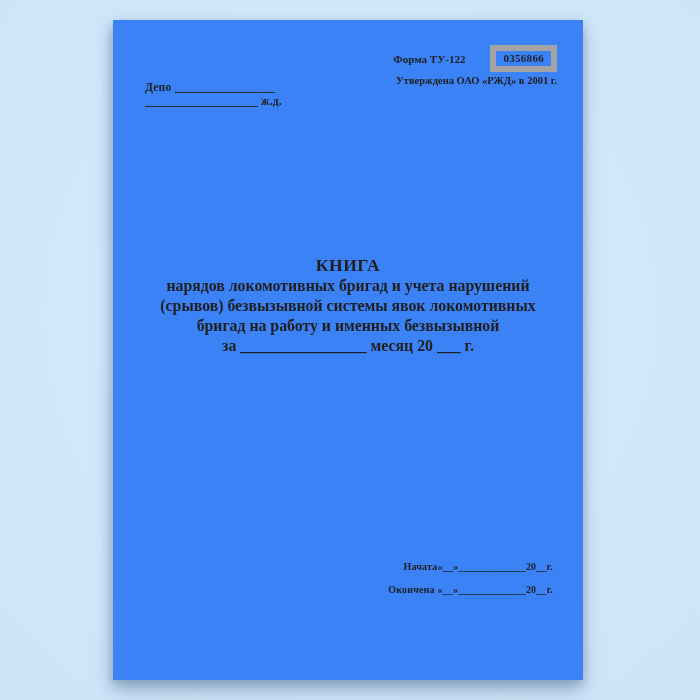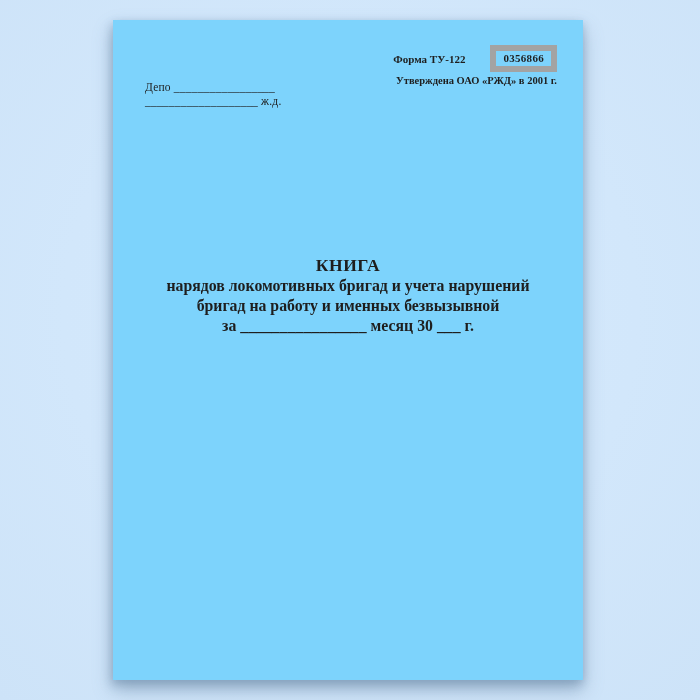--- a/index.html
+++ b/index.html
@@ -9,21 +9,21 @@
   }
   body {
     font-family: "Liberation Serif", "DejaVu Serif", serif;
     background: radial-gradient(circle at 50% 45%, #d7eafd 0%, #d2e7fb 55%, #cde3f8 100%);
     position: relative;
   }
   .page {
     position: absolute;
     left: 113px; top: 20px;
     width: 470px; height: 660px;
-    background: #7dd3fc;
+    background: #3b82f6;
     box-shadow: 0 10px 18px rgba(96, 126, 158, 0.45),
                 0 3px 8px rgba(96, 126, 158, 0.30),
                 -3px 6px 10px rgba(96, 126, 158, 0.18);
     color: #1e1e1e;
   }
   .form-header {
     position: absolute;
     top: 25px; right: 26px;
     text-align: right;
     font-weight: bold;
@@ -45,21 +45,21 @@
     letter-spacing: 0.3px;
   }
   .form-header .row2 {
     margin-top: 3px;
     font-size: 10.5px;
   }
   .depo {
     position: absolute;
     left: 32px; top: 60px;
     font-size: 11.5px;
-    font-weight: normal;
+    font-weight: bold;
     line-height: 14px;
     letter-spacing: 0.2px;
   }
   .title-block {
     position: absolute;
     top: 234px; left: 0;
     width: 100%;
     text-align: center;
     font-weight: bold;
   }
@@ -96,18 +96,23 @@
   </div>
 
   <div class="depo">
     <div>Депо _________________</div>
     <div>___________________ ж.д.</div>
   </div>
 
   <div class="title-block">
     <div class="book-title">КНИГА</div>
     <div class="subtitle-line">нарядов локомотивных бригад и учета нарушений</div>
+    <div class="subtitle-line">(срывов) безвызывной системы явок локомотивных</div>
     <div class="subtitle-line">бригад на работу и именных безвызывной</div>
-    <div class="subtitle-line">за ________________ месяц 30 ___ г.</div>
+    <div class="subtitle-line">за ________________ месяц 20 ___ г.</div>
   </div>
 
+  <div class="footer">
+    <div class="start-date-line">Начата«__»_____________20__г.</div>
+    <div class="end-date-line">Окончена «__»_____________20__г.</div>
+  </div>
 
 </div>
 
 </body></html>

